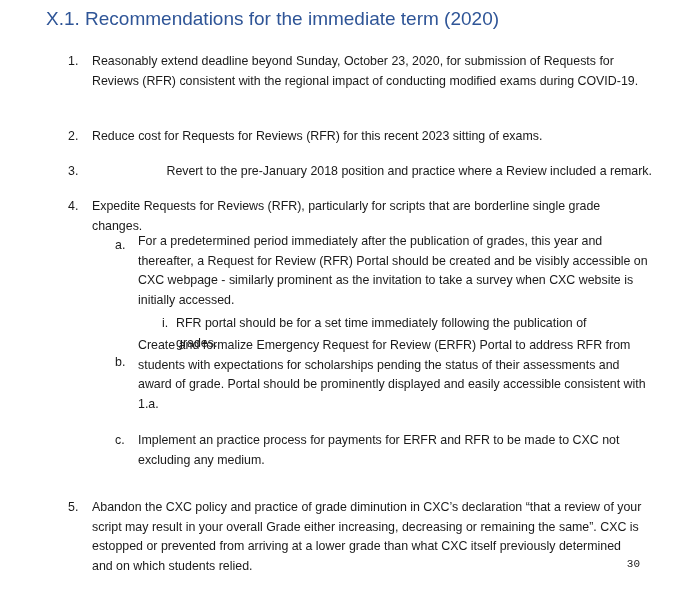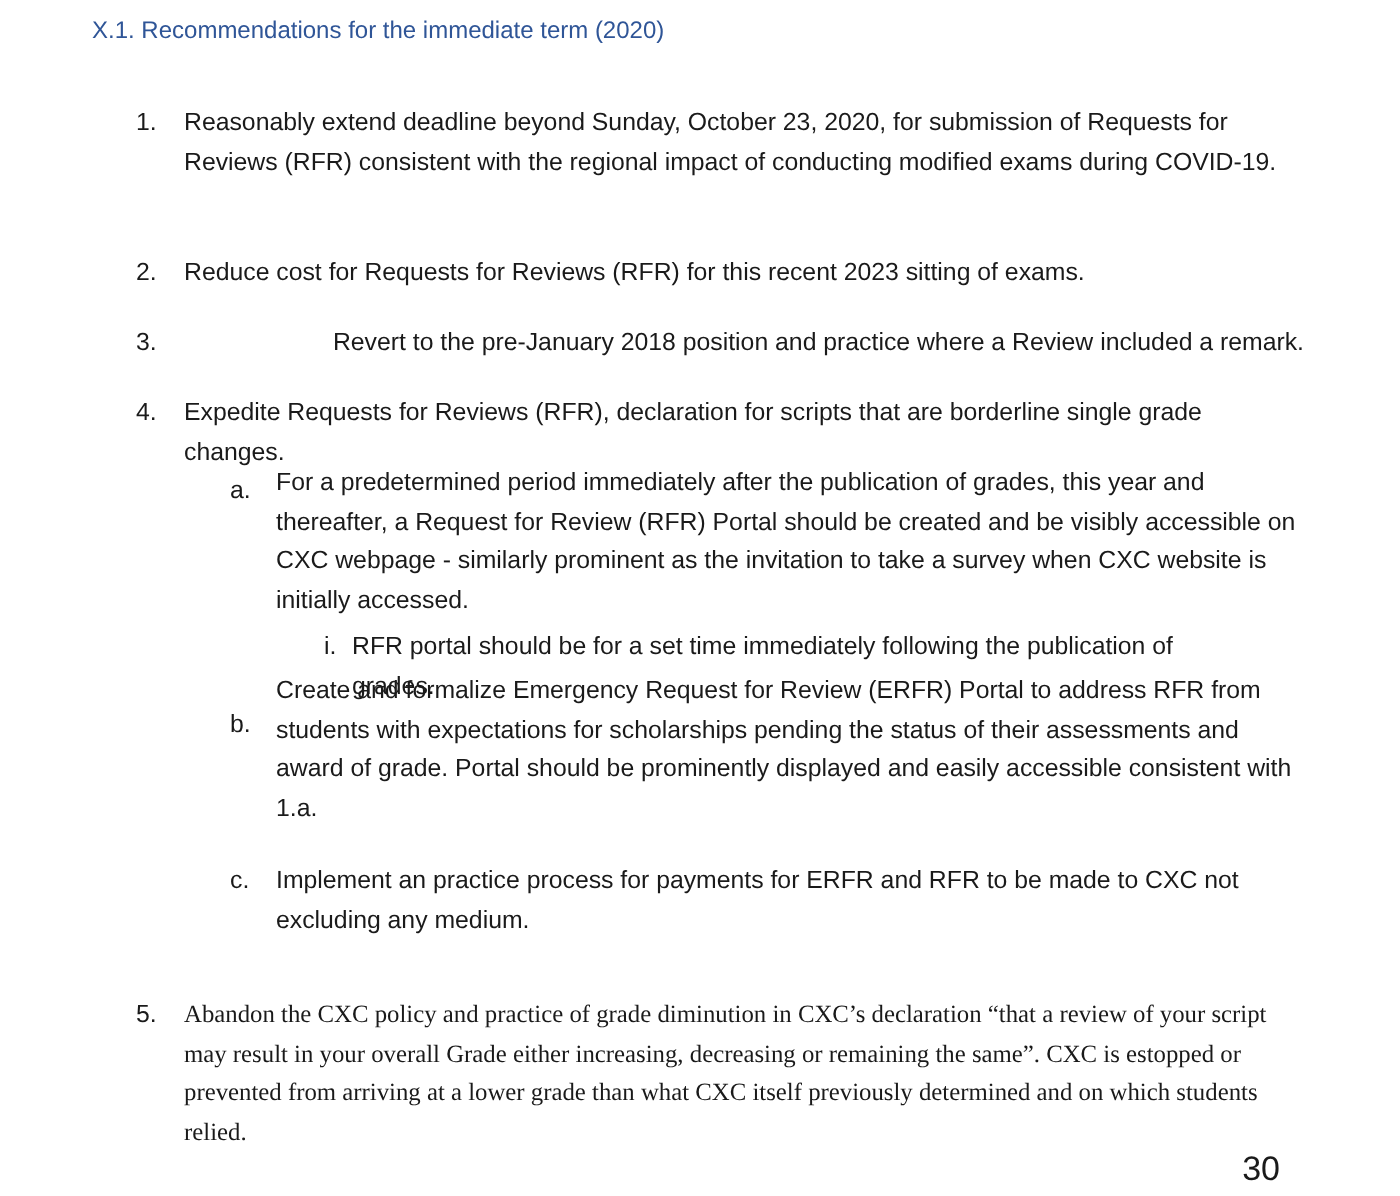--- a/index.html
+++ b/index.html
@@ -1,47 +1,47 @@
 <!DOCTYPE html>
 <html><head>
 <meta charset="utf-8">
 <style>
   html, body { margin: 0; padding: 0; background: #ffffff; }
   body { width: 700px; height: 598px; position: relative; overflow: hidden;
          font-family: "Liberation Sans", sans-serif; color: #1a1a1a; }
-  .heading { position: absolute; left: 46px; top: 8px; font-size: 12px; color: #2f5597; }
+  .heading { position: absolute; left: 46px; top: 8px; font-size: 19px; color: #2f5597; }
   .p { position: absolute; font-size: 12.4px; line-height: 19.5px; }
   .num { position: absolute; font-size: 12.4px; line-height: 19.5px; }
-  .pagenum { position: absolute; right: 60px; top: 575px; font-size: 17px; }
+  .pagenum { position: absolute; right: 60px; top: 558px; font-size: 11px; font-family: Liberation Mono, monospace; }
 </style>
 </head>
 <body>
 
 <div class="heading">X.1. Recommendations for the immediate term (2020)</div>
 
 <div class="num" style="left:68px;top:52px;">1.</div>
 <div class="p" style="left:92px;top:52px;width:560px;">Reasonably extend deadline beyond Sunday, October 23, 2020, for submission of Requests for Reviews (RFR) consistent with the regional impact of conducting modified exams during COVID-19.</div>
 
 <div class="num" style="left:68px;top:127px;">2.</div>
 <div class="p" style="left:92px;top:127px;width:560px;">Reduce cost for Requests for Reviews (RFR) for this recent 2023 sitting of exams.</div>
 
 <div class="num" style="left:68px;top:162px;">3.</div>
 <div class="p" style="left:92px;top:162px;width:560px;text-align:right;">Revert to the pre-January 2018 position and practice where a Review included a remark.</div>
 
 <div class="num" style="left:68px;top:197px;">4.</div>
-<div class="p" style="left:92px;top:197px;width:530px;">Expedite Requests for Reviews (RFR), declaration for scripts that are borderline single grade changes.</div>
+<div class="p" style="left:92px;top:197px;width:530px;">Expedite Requests for Reviews (RFR), particularly for scripts that are borderline single grade changes.</div>
 
 <div class="num" style="left:115px;top:236px;">a.</div>
 <div class="p" style="left:138px;top:232px;width:510px;">For a predetermined period immediately after the publication of grades, this year and thereafter, a Request for Review (RFR) Portal should be created and be visibly accessible on CXC webpage - similarly prominent as the invitation to take a survey when CXC website is initially accessed.</div>
 
 <div class="num" style="left:162px;top:314px;">i.</div>
 <div class="p" style="left:176px;top:314px;width:450px;">RFR portal should be for a set time immediately following the publication of grades.</div>
 
 <div class="num" style="left:115px;top:353px;">b.</div>
 <div class="p" style="left:138px;top:336px;width:510px;">Create and formalize Emergency Request for Review (ERFR) Portal to address RFR from students with expectations for scholarships pending the status of their assessments and award of grade. Portal should be prominently displayed and easily accessible consistent with 1.a.</div>
 
 <div class="num" style="left:115px;top:431px;">c.</div>
 <div class="p" style="left:138px;top:431px;width:510px;">Implement an practice process for payments for ERFR and RFR to be made to CXC not excluding any medium.</div>
 
 <div class="num" style="left:68px;top:498px;">5.</div>
-<div class="p" style="left:92px;top:498px;width:550px;font-family:Liberation Serif, serif;">Abandon the CXC policy and practice of grade diminution in CXC’s declaration “that a review of your script may result in your overall Grade either increasing, decreasing or remaining the same”.  CXC is estopped or prevented from arriving at a lower grade than what CXC itself previously determined and on which students relied.</div>
+<div class="p" style="left:92px;top:498px;width:550px;">Abandon the CXC policy and practice of grade diminution in CXC’s declaration “that a review of your script may result in your overall Grade either increasing, decreasing or remaining the same”.  CXC is estopped or prevented from arriving at a lower grade than what CXC itself previously determined and on which students relied.</div>
 
 <div class="pagenum">30</div>
 
 </body></html>

